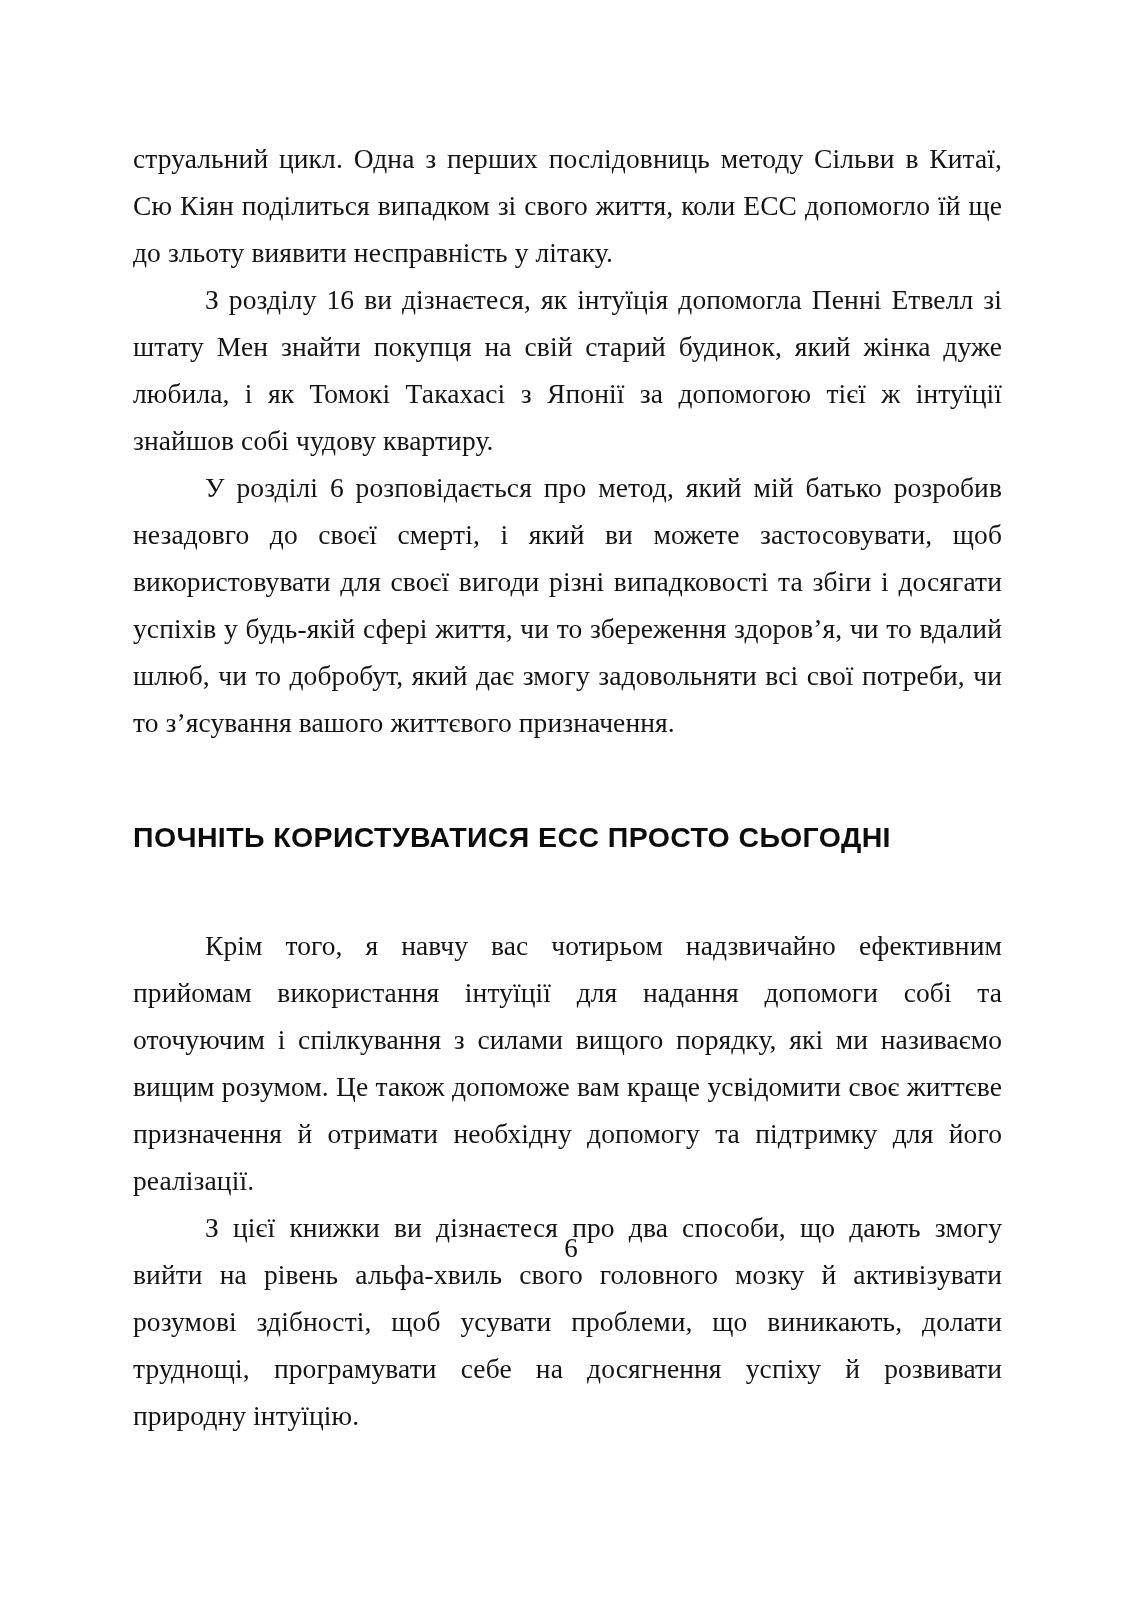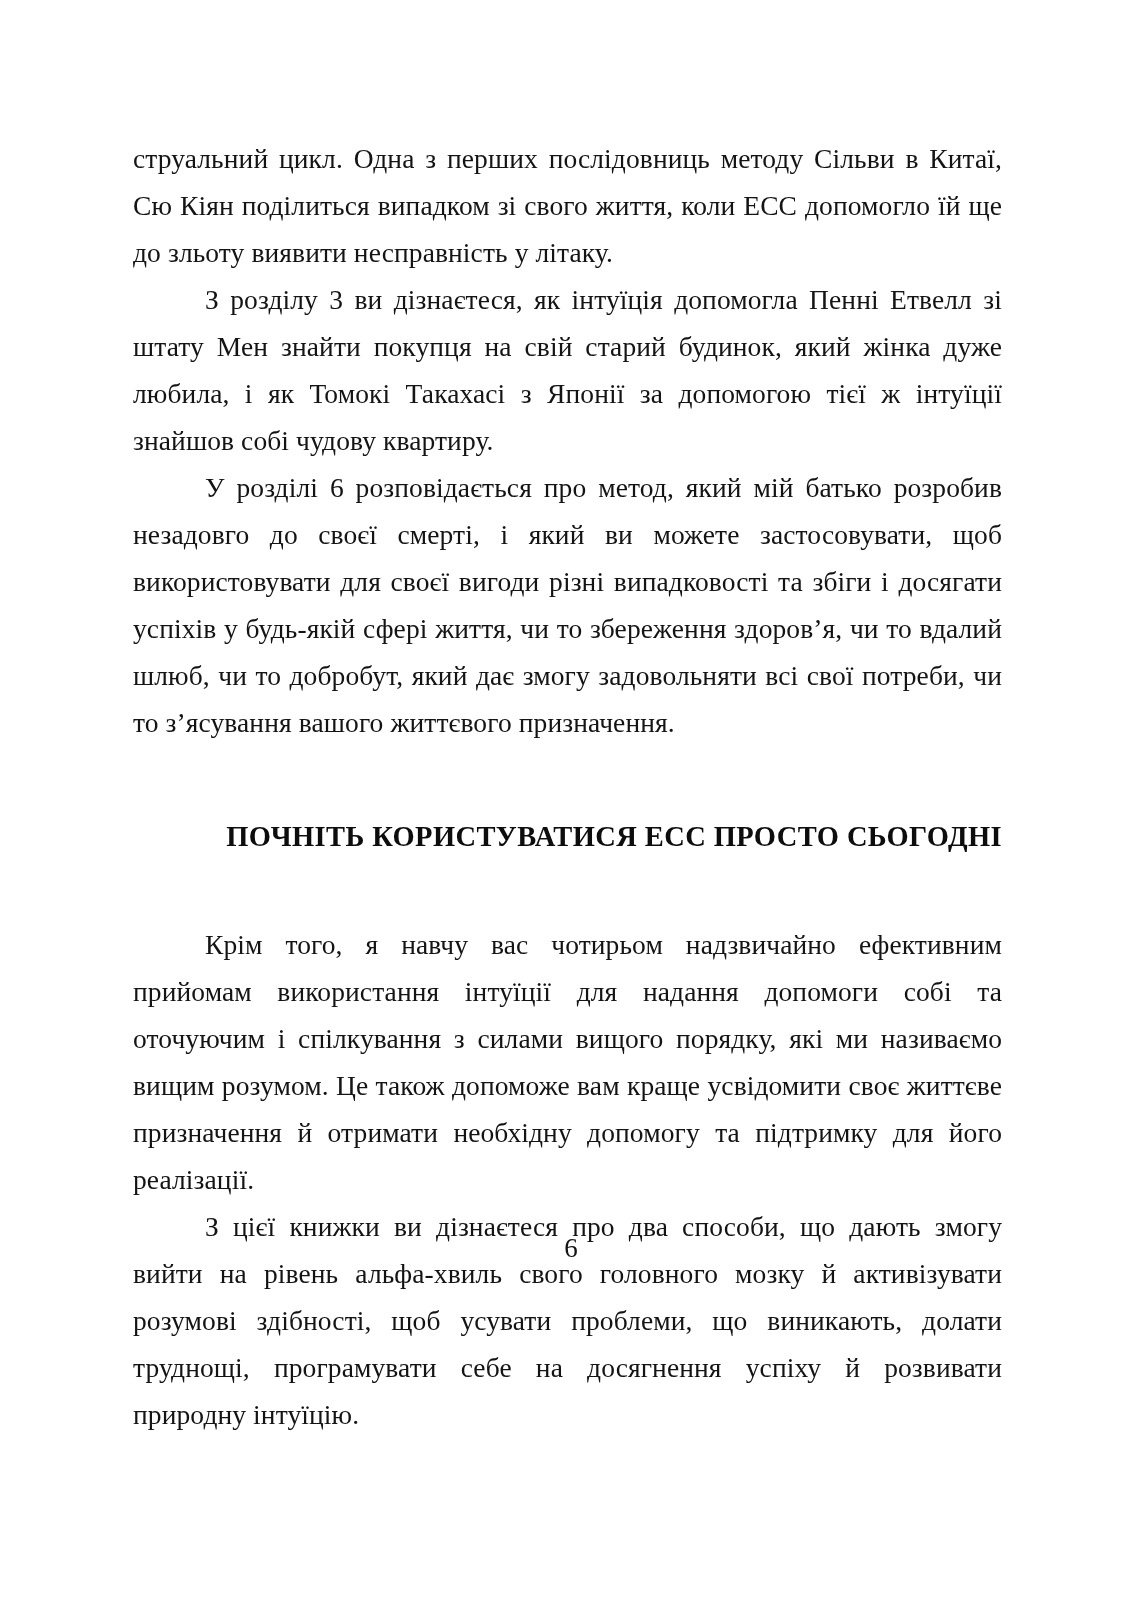--- a/index.html
+++ b/index.html
@@ -33,25 +33,25 @@
     letter-spacing: 0.1px;
     color: #141414;
   }
   .body-text p {
     margin: 0;
   }
   .body-text p.indent {
     text-indent: 72px;
   }
   .section-heading {
-    font-family: Liberation Serif, serif;
+    font-family: Liberation Sans, sans-serif;
     font-weight: bold;
     font-size: 28.5px;
     letter-spacing: 0.4px;
-    text-align: right;
+    text-align: left;
     color: #0d0d0d;
     margin: 75px 0 68px 0;
   }
   .block-gap-top {
     margin-top: 0;
   }
   .page-number {
     position: absolute;
     left: 0;
     right: 0;
@@ -62,21 +62,21 @@
     color: #141414;
   }
 </style>
 </head>
 <body>
 
 <div class="page">
 
   <div class="body-text">
     <p class="block-gap-top">струальний цикл. Одна з перших послідовниць методу Сільви в Китаї, Сю Кіян поділиться випадком зі свого життя, коли ЕСС допомогло їй ще до зльоту виявити несправність у літаку.</p>
-    <p class="indent">З розділу 3 ви дізнаєтеся, як інтуїція допомогла Пенні Етвелл зі штату Мен знайти покупця на свій старий будинок, який жінка дуже любила, і як Томокі Такахасі з Японії за допомогою тієї ж інтуїції знайшов собі чудову квартиру.</p>
+    <p class="indent">З розділу 16 ви дізнаєтеся, як інтуїція допомогла Пенні Етвелл зі штату Мен знайти покупця на свій старий будинок, який жінка дуже любила, і як Томокі Такахасі з Японії за допомогою тієї ж інтуїції знайшов собі чудову квартиру.</p>
     <p class="indent">У розділі 6 розповідається про метод, який мій батько розробив незадовго до своєї смерті, і який ви можете застосовувати, щоб використовувати для своєї вигоди різні випадковості та збіги і досягати успіхів у будь-якій сфері життя, чи то збереження здоров’я, чи то вдалий шлюб, чи то добробут, який дає змогу задовольняти всі свої потреби, чи то з’ясування вашого життєвого призначення.</p>
   </div>
 
   <h2 class="section-heading">ПОЧНІТЬ КОРИСТУВАТИСЯ ЕСС ПРОСТО СЬОГОДНІ</h2>
 
   <div class="body-text">
     <p class="indent">Крім того, я навчу вас чотирьом надзвичайно ефективним прийомам використання інтуїції для надання допомоги собі та оточуючим і спілкування з силами вищого порядку, які ми називаємо вищим розумом. Це також допоможе вам краще усвідомити своє життєве призначення й отримати необхідну допомогу та підтримку для його реалізації.</p>
     <p class="indent">З цієї книжки ви дізнаєтеся про два способи, що дають змогу вийти на рівень альфа-хвиль свого головного мозку й активізувати розумові здібності, щоб усувати проблеми, що виникають, долати труднощі, програмувати себе на досягнення успіху й розвивати природну інтуїцію.</p>
   </div>
 

